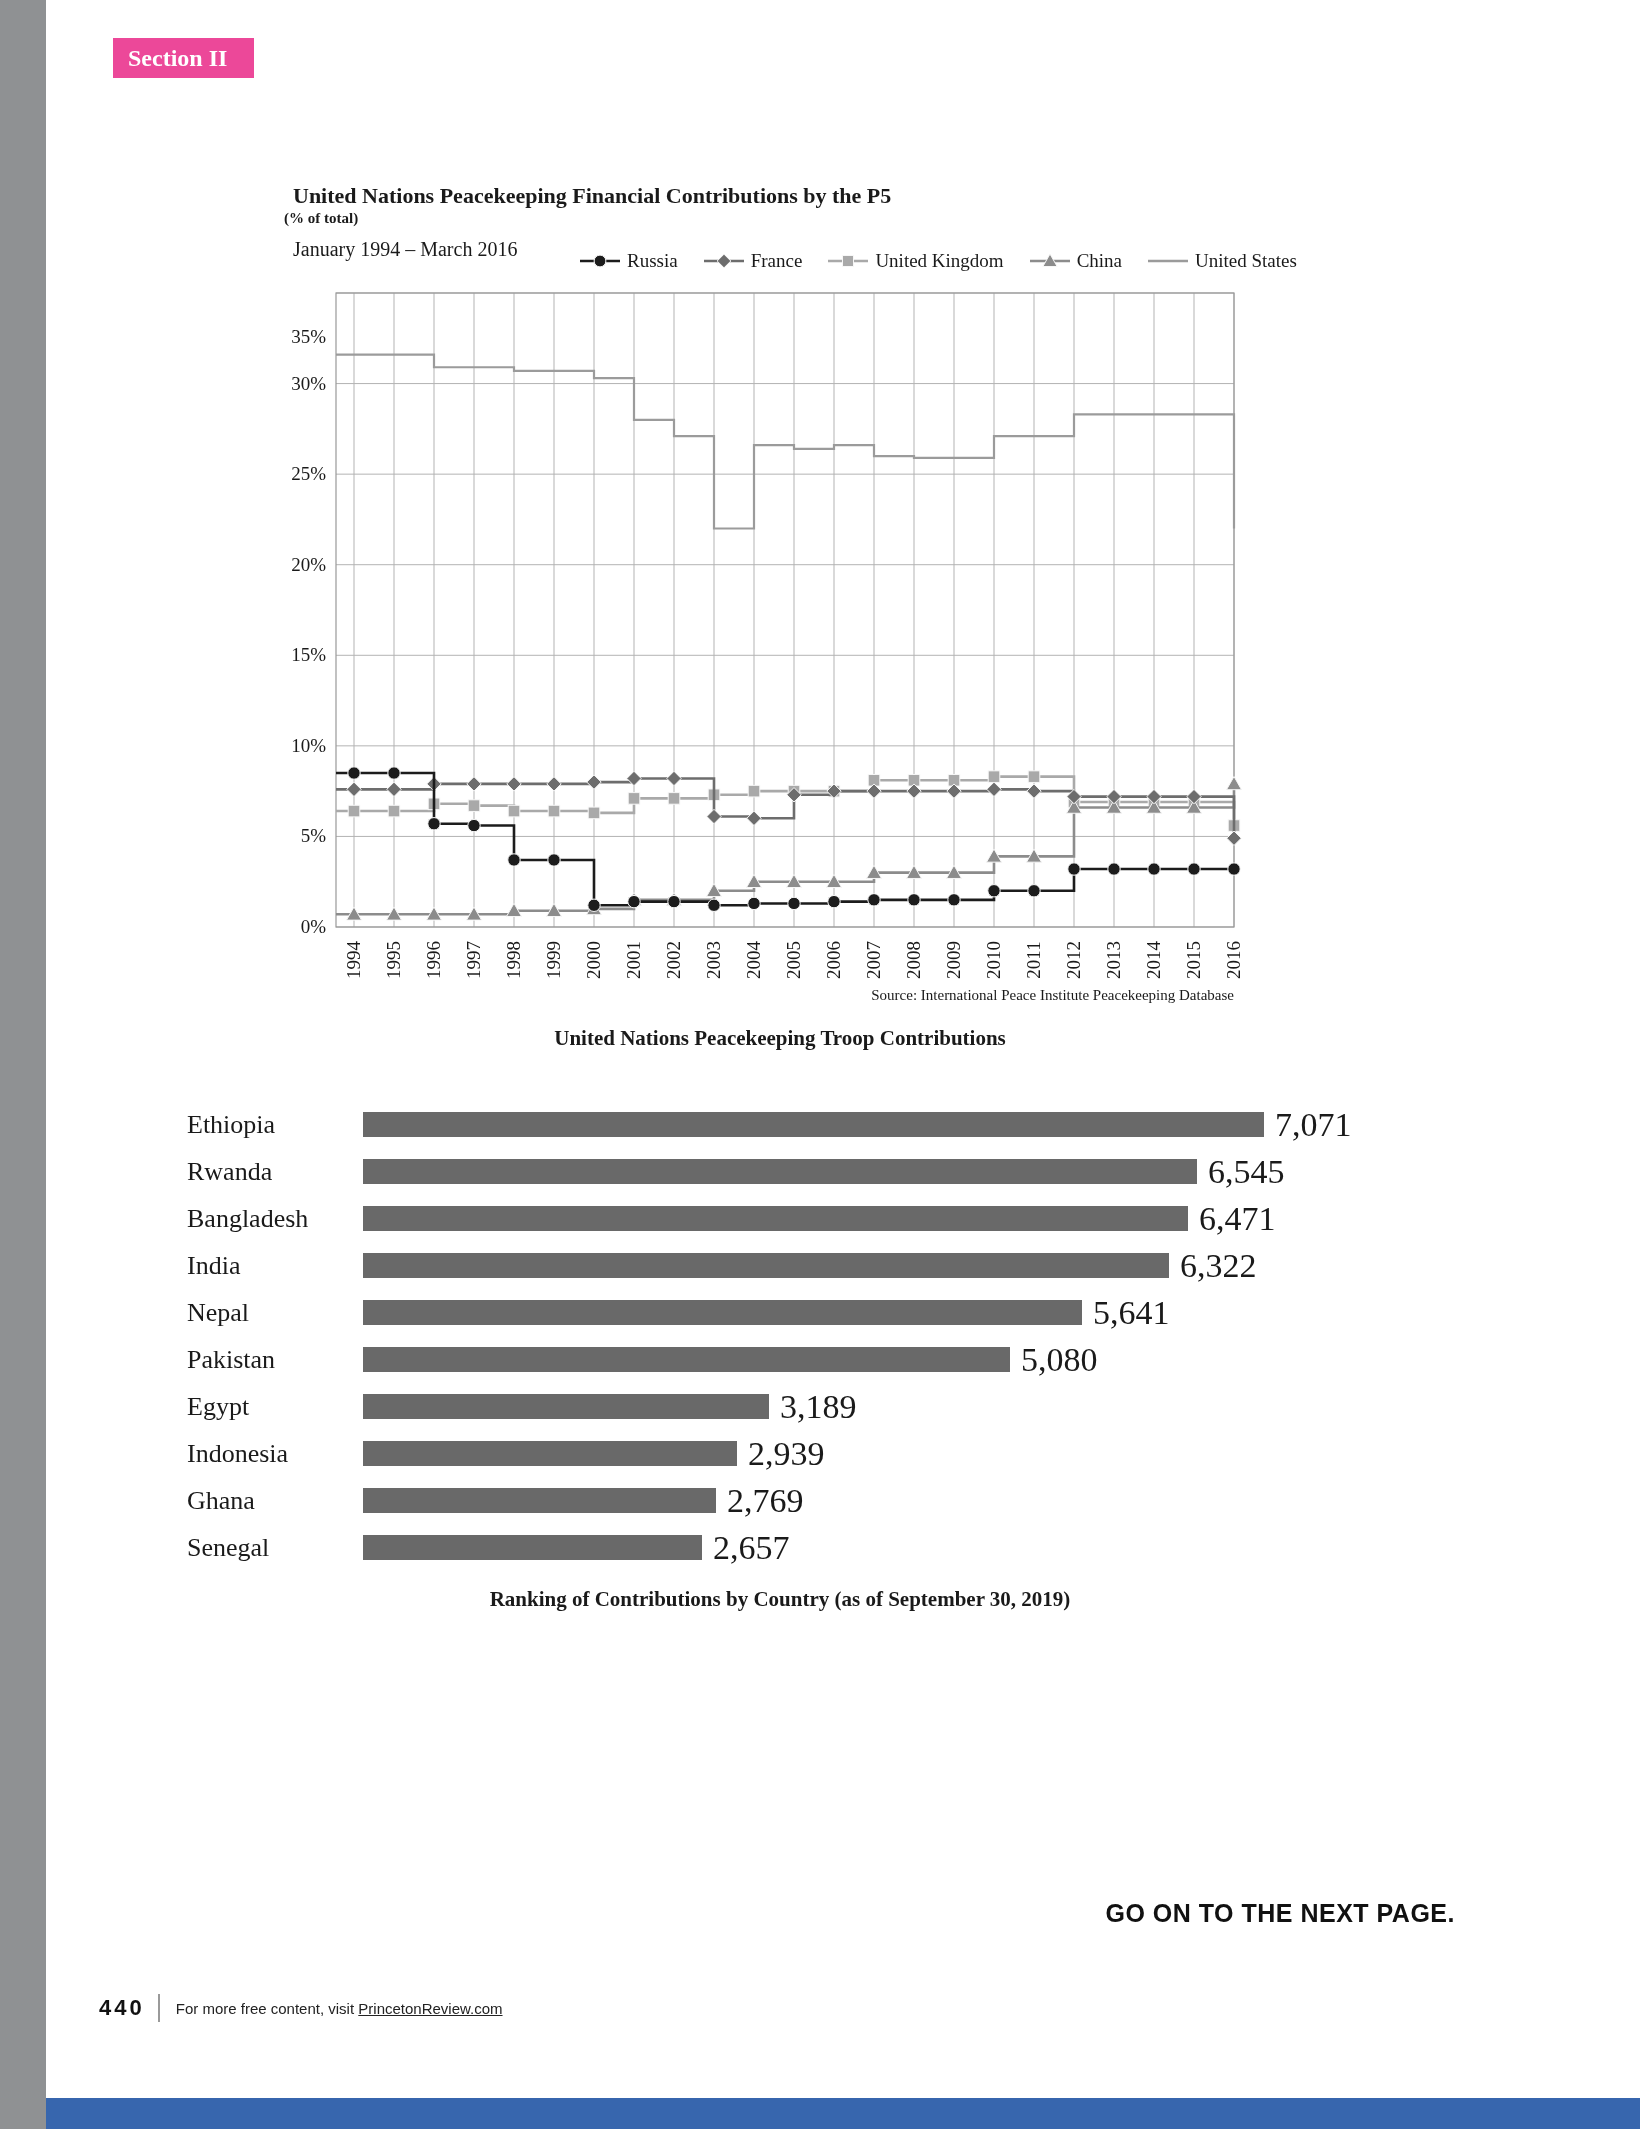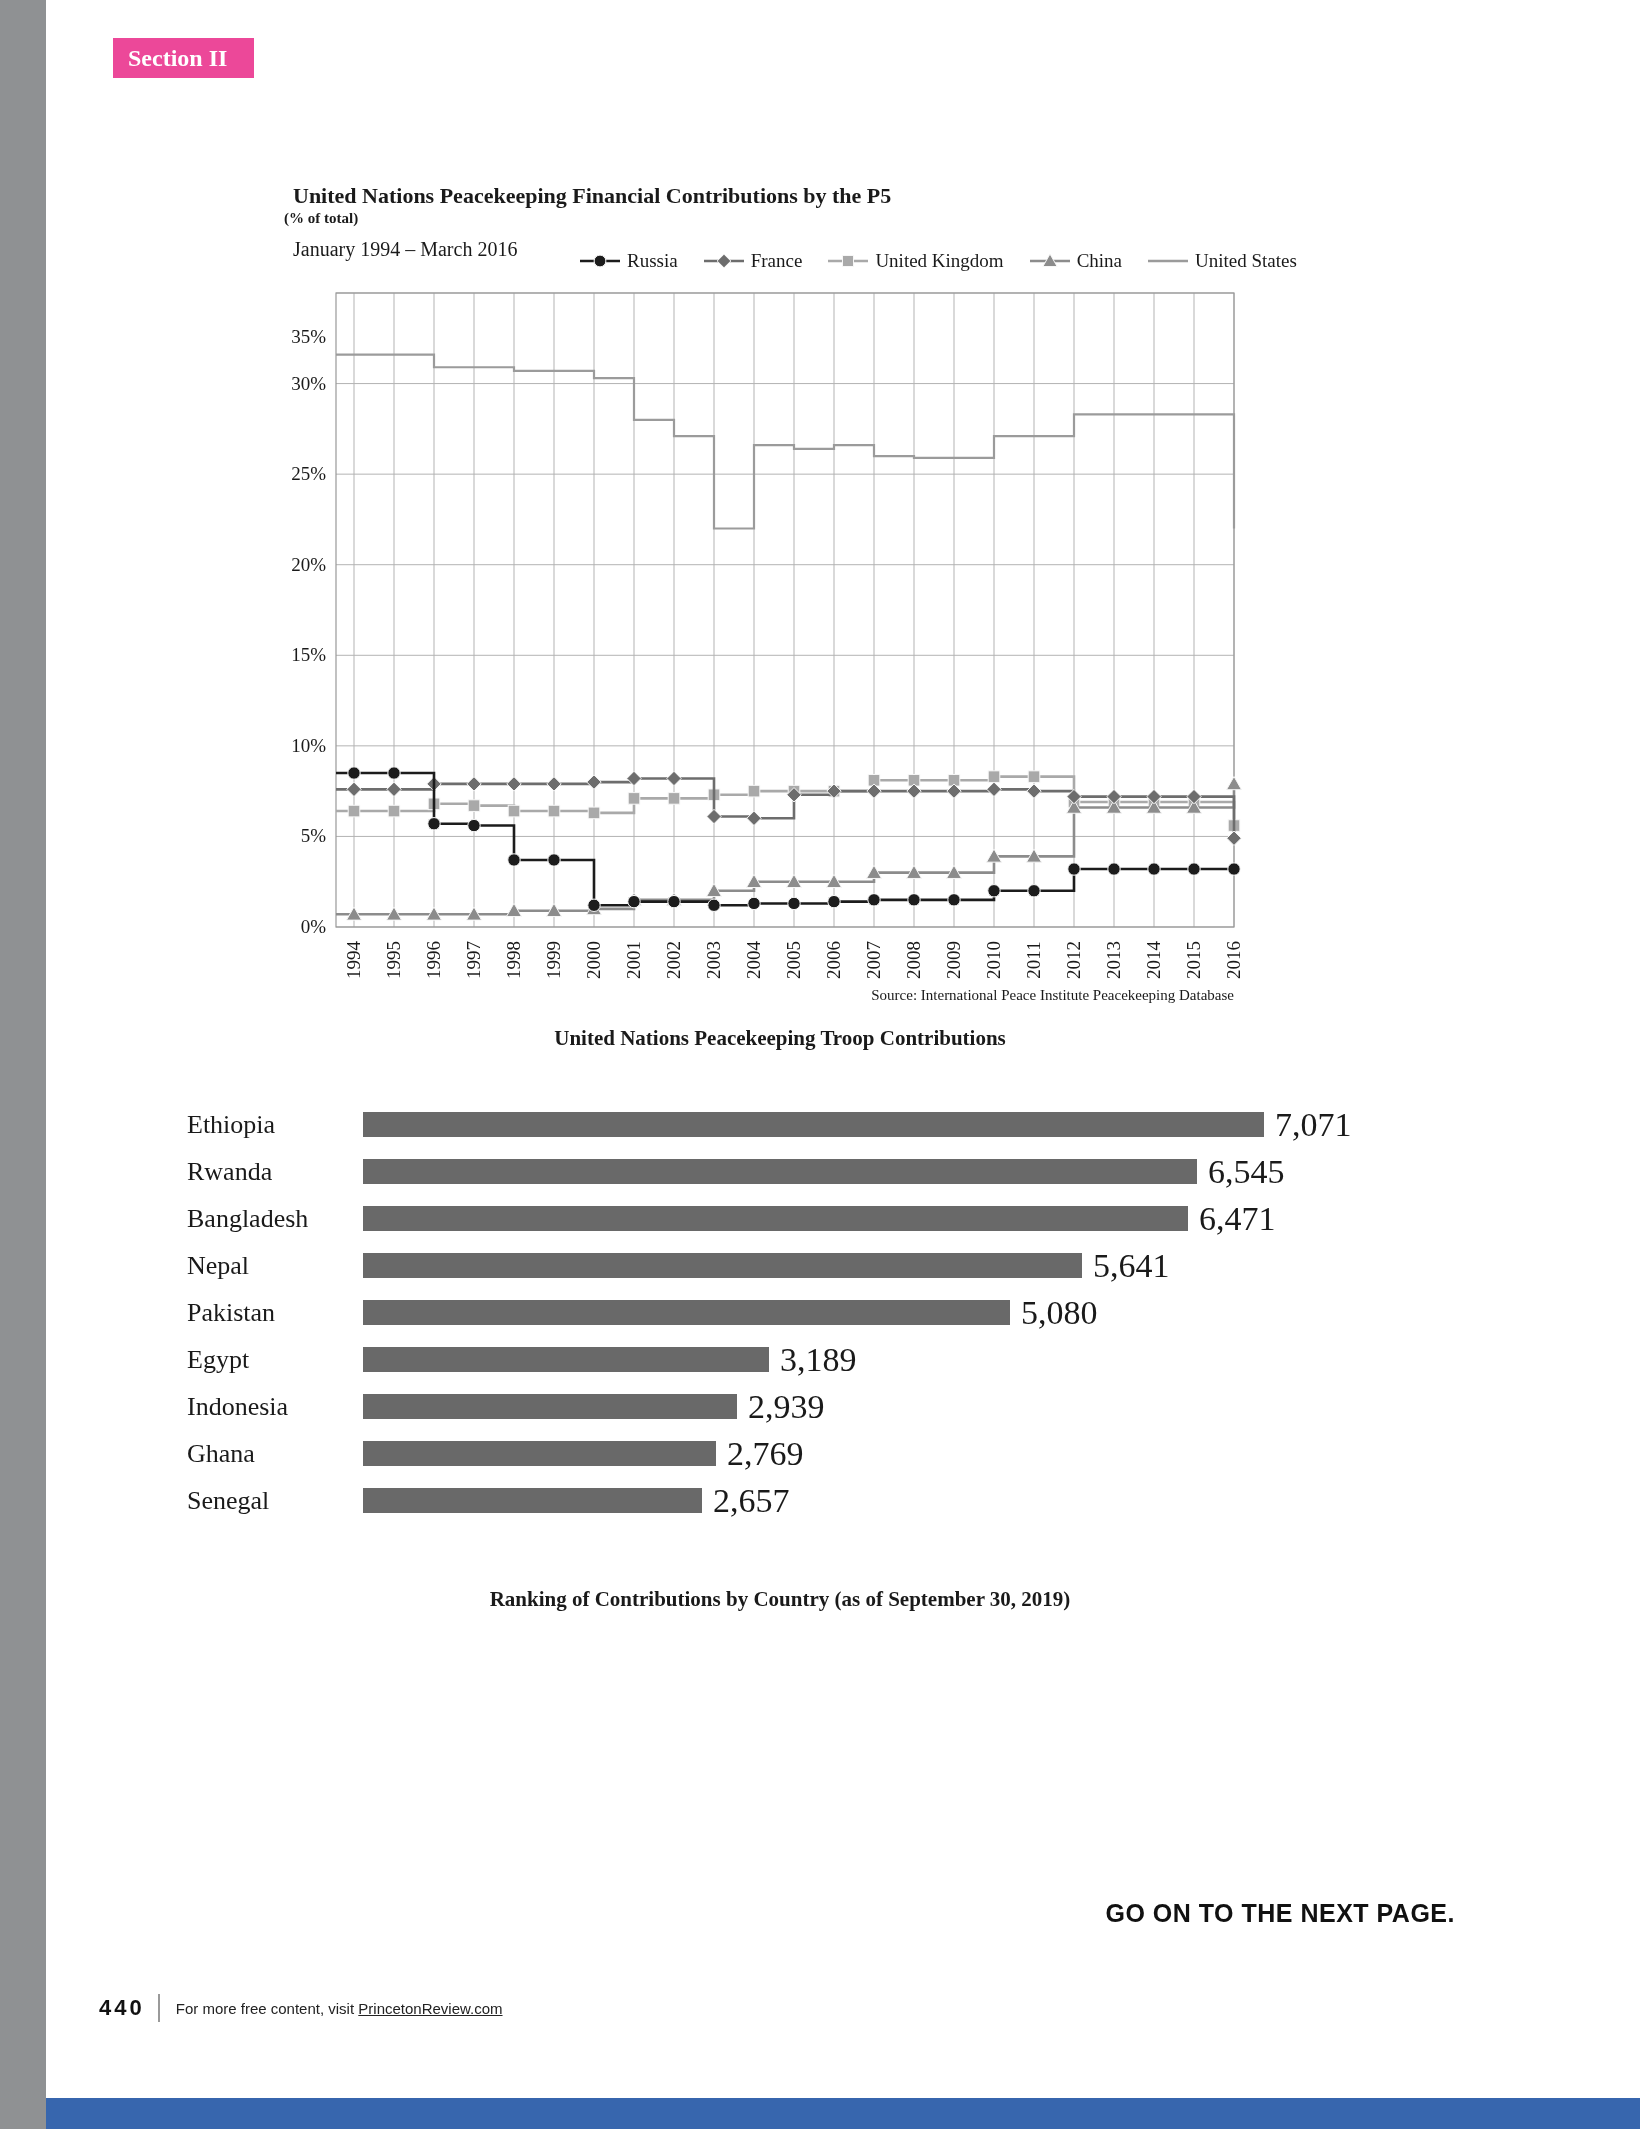--- a/index.html
+++ b/index.html
@@ -267,20 +267,25 @@
       <div class="bar-label">Rwanda</div>
       <div class="bar" style="width: 834px; background: rgb(105, 105, 105);"></div>
       <div class="bar-value">6,545</div>
     </div>
     <div class="bar-row">
       <div class="bar-label">Bangladesh</div>
       <div class="bar" style="width: 825px; background: rgb(105, 105, 105);"></div>
       <div class="bar-value">6,471</div>
     </div>
     <div class="bar-row">
+      <div class="bar-label">India</div>
+      <div class="bar" style="width: 806px; background: rgb(105, 105, 105);"></div>
+      <div class="bar-value">6,322</div>
+    </div>
+    <div class="bar-row">
       <div class="bar-label">Nepal</div>
       <div class="bar" style="width: 719px; background: rgb(105, 105, 105);"></div>
       <div class="bar-value">5,641</div>
     </div>
     <div class="bar-row">
       <div class="bar-label">Pakistan</div>
       <div class="bar" style="width: 647px; background: rgb(105, 105, 105);"></div>
       <div class="bar-value">5,080</div>
     </div>
     <div class="bar-row">

